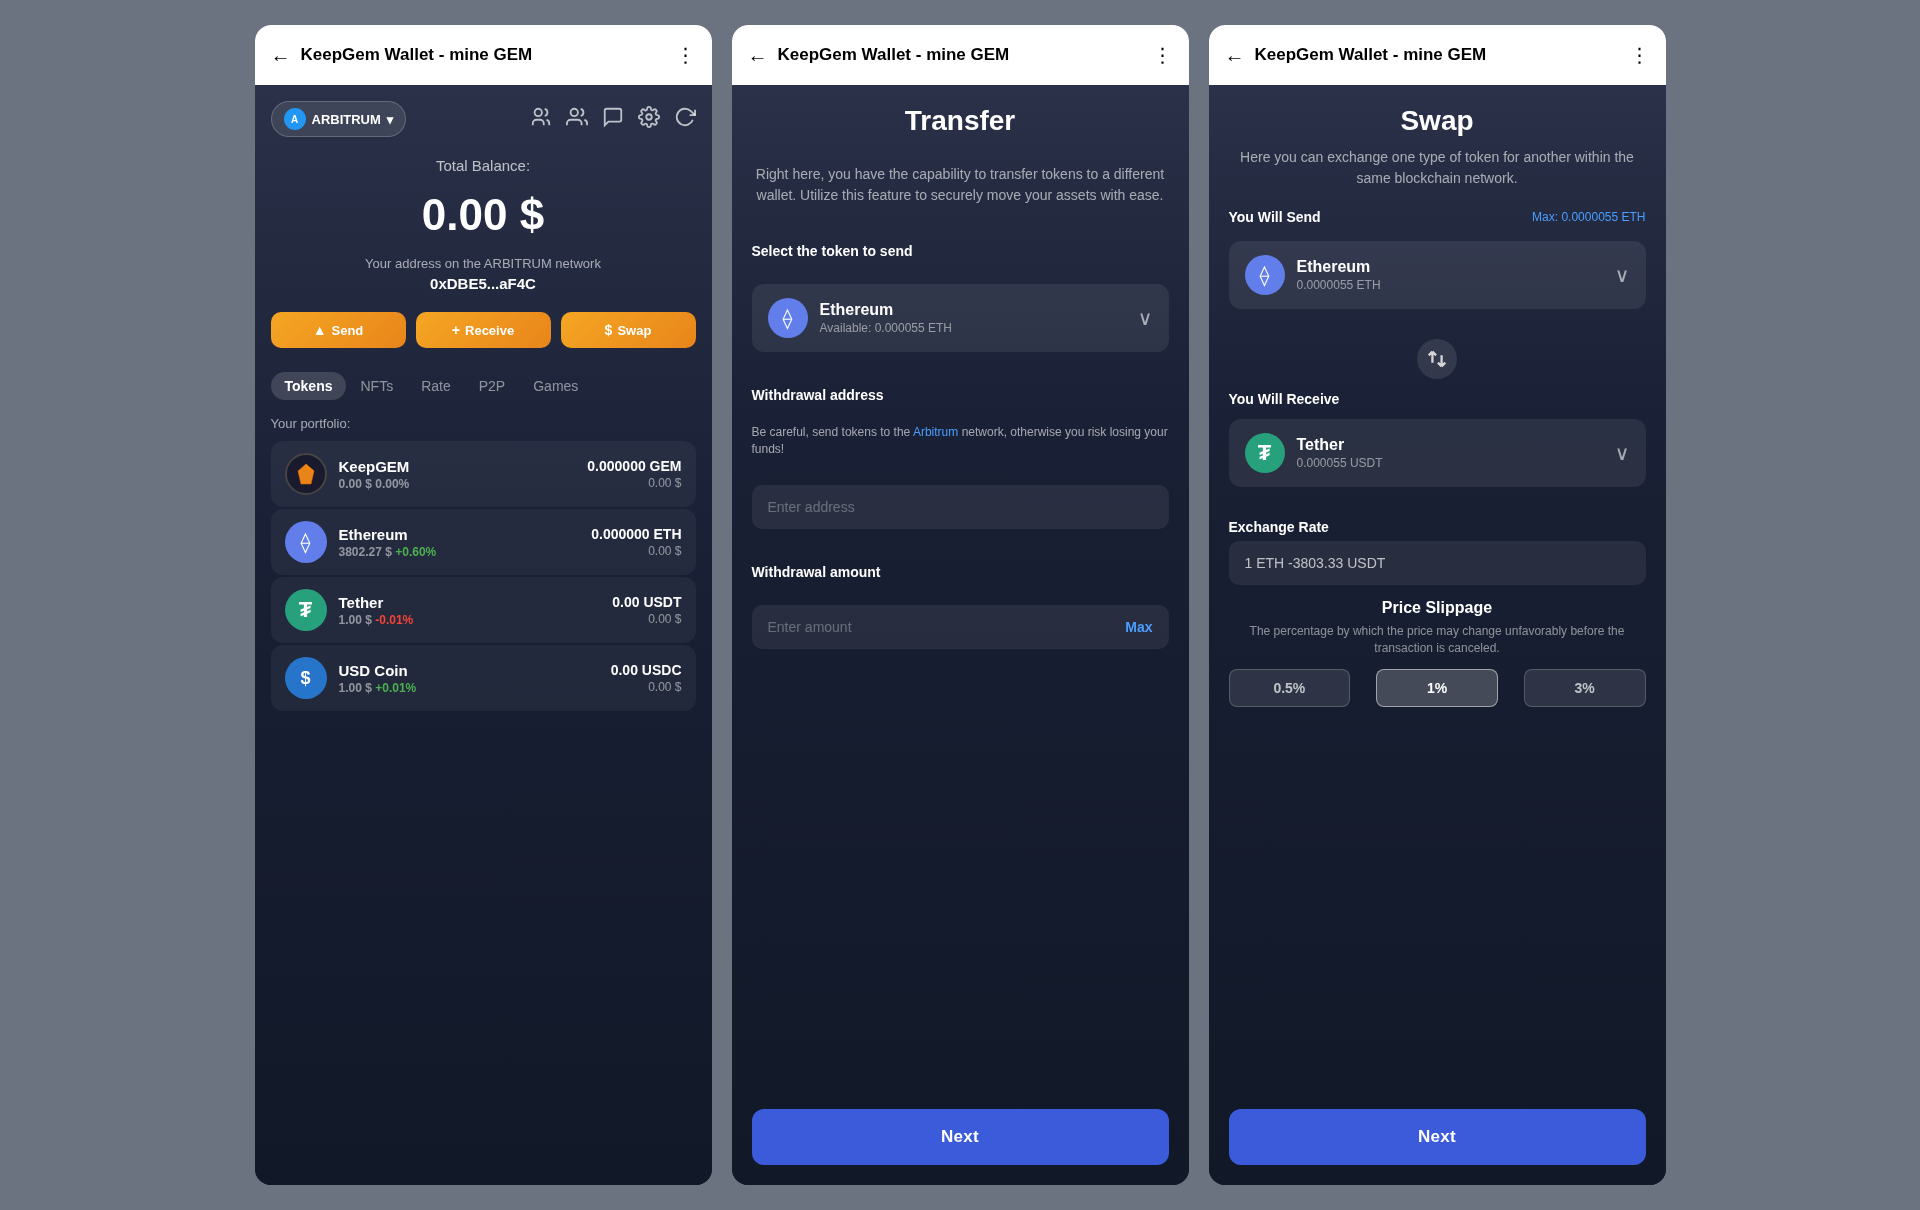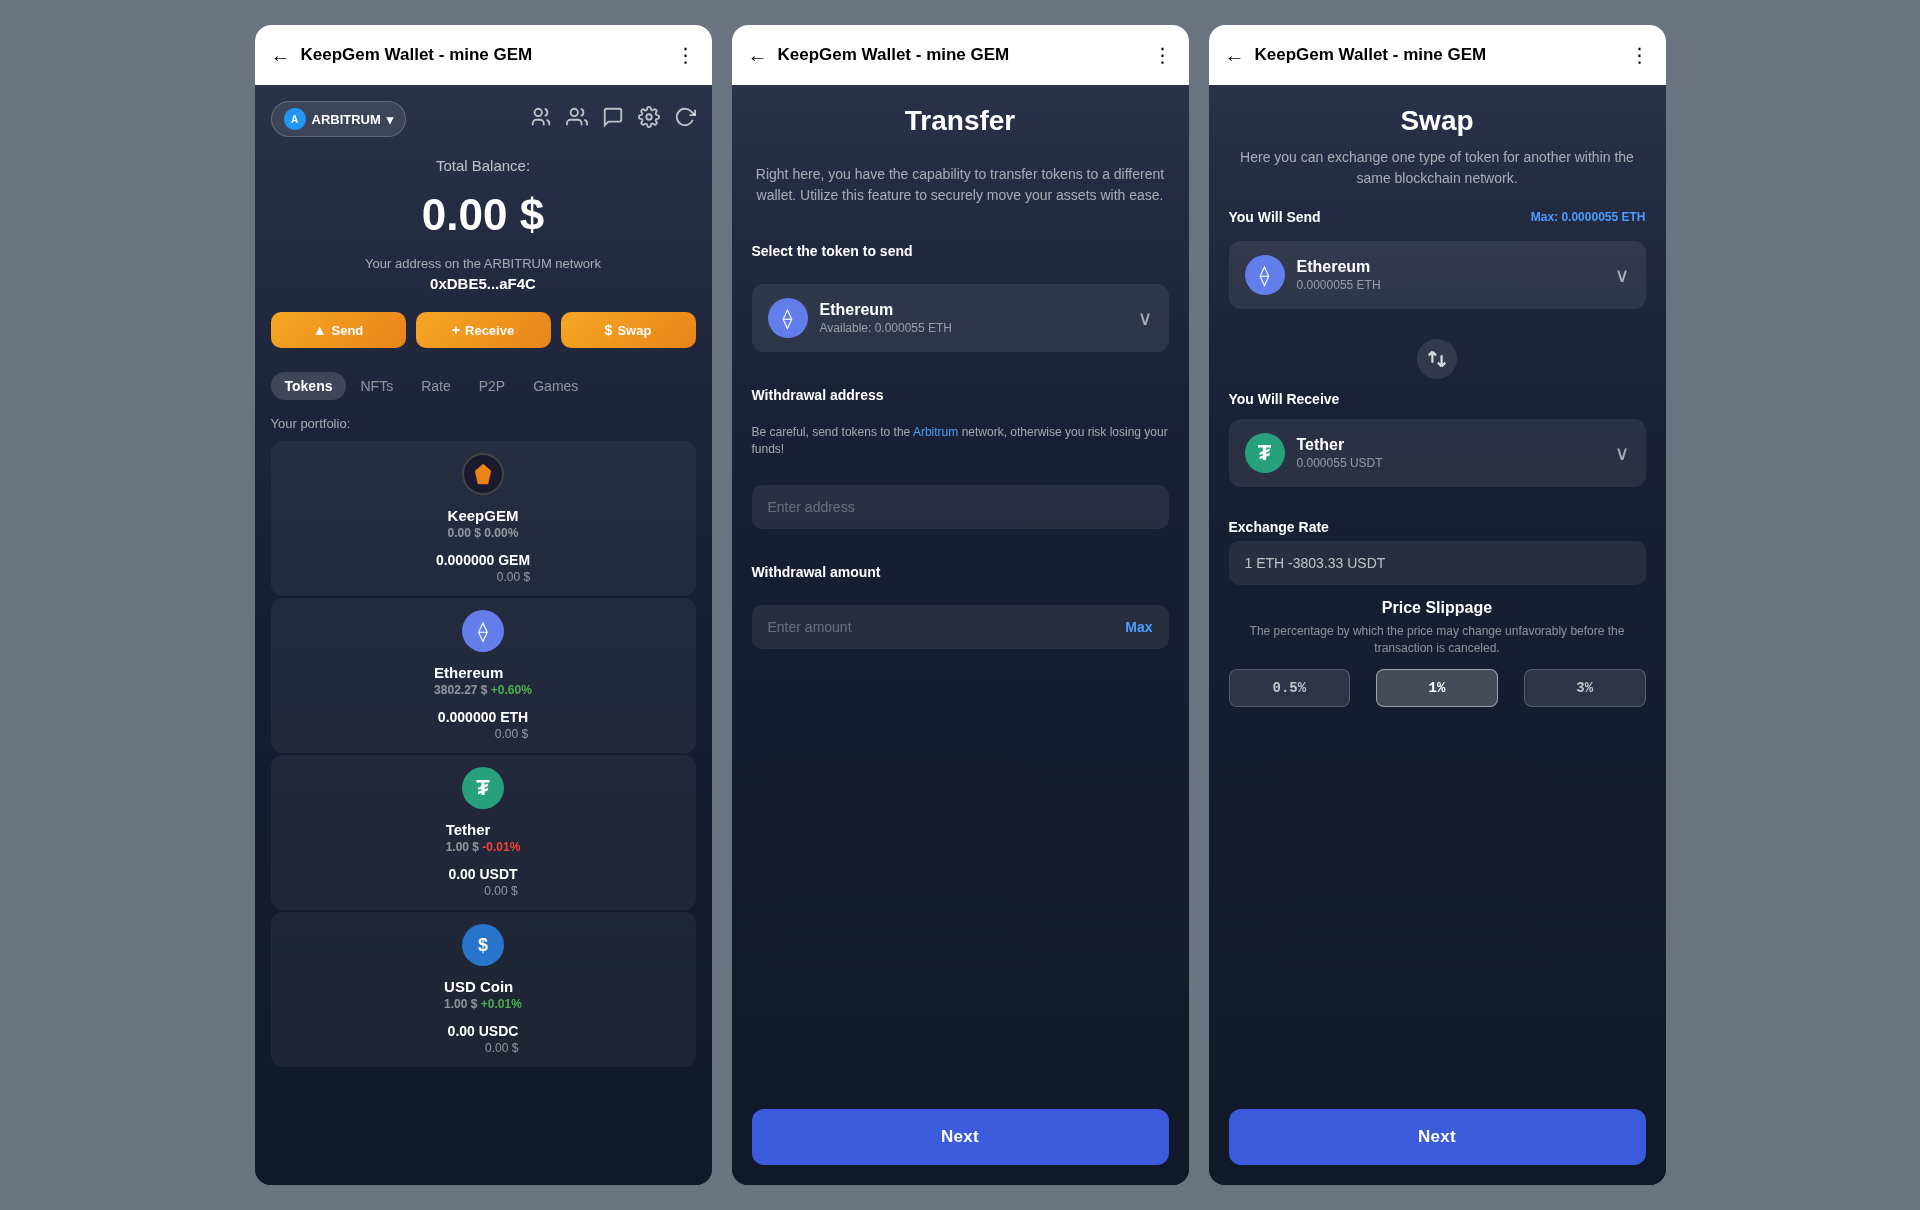--- a/index.html
+++ b/index.html
@@ -187,21 +187,20 @@
       gap: 2px;
     }
     .token-item {
       background: rgba(255,255,255,0.05);
       border-radius: 12px;
       padding: 12px 14px;
       display: flex;
       align-items: center;
       gap: 12px;
       cursor: pointer;
-      flex-direction: column;
     }
     .token-logo {
       width: 42px;
       height: 42px;
       border-radius: 50%;
       display: flex;
       align-items: center;
       justify-content: center;
       font-size: 18px;
       font-weight: bold;
@@ -394,21 +393,21 @@
       background: linear-gradient(180deg, #2a3148 0%, #1a2035 30%, #111827 100%);
       padding: 20px 20px;
       display: flex;
       flex-direction: column;
       overflow-y: auto;
     }
 
     .max-label-right {
       color: #4a9eff;
       font-size: 12px;
-      font-weight: 700;
+      font-weight: 400;
     }
 
     .send-receive-header {
       display: flex;
       align-items: center;
       justify-content: space-between;
       margin-bottom: 8px;
     }
 
     .swap-icon-row {
@@ -450,21 +449,20 @@
     .slippage-desc {
       color: rgba(255,255,255,0.5);
       font-size: 12px;
       text-align: center;
       line-height: 1.4;
       margin-bottom: 12px;
     }
     .slippage-options {
       display: flex;
       gap: 26px;
-      font-family: Liberation Mono, monospace;
     }
     .slippage-opt {
       flex: 1;
       background: rgba(255,255,255,0.1);
       border: 1px solid rgba(255,255,255,0.2);
       border-radius: 8px;
       padding: 10px;
       text-align: center;
       color: rgba(255,255,255,0.7);
       font-size: 14px;

